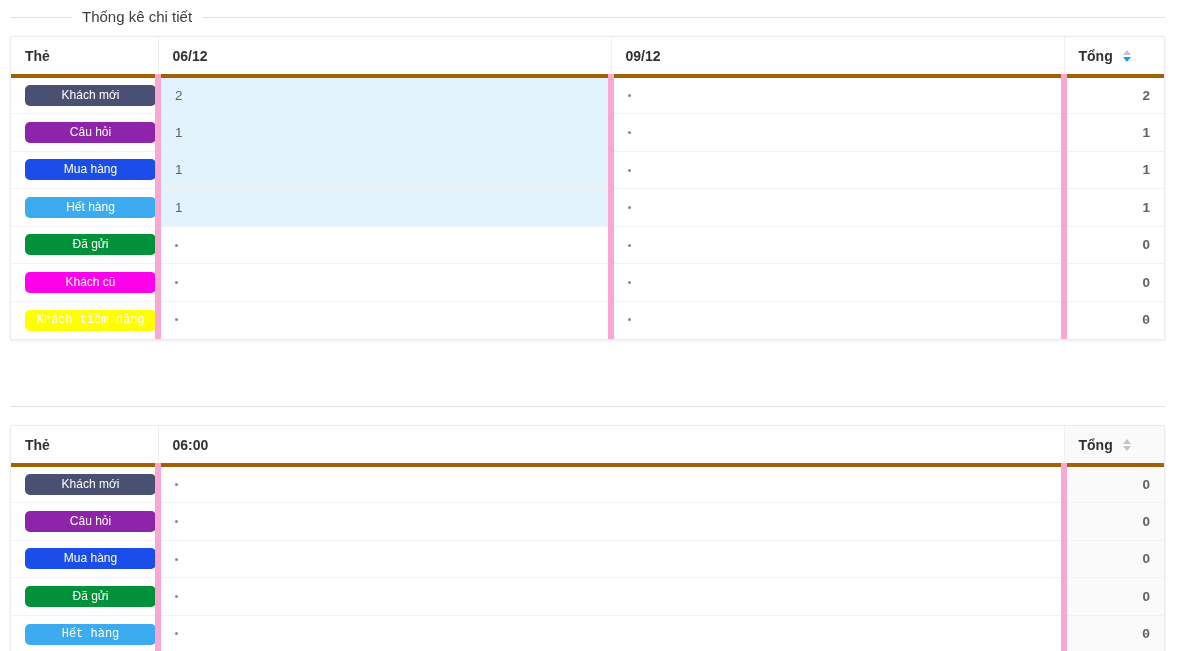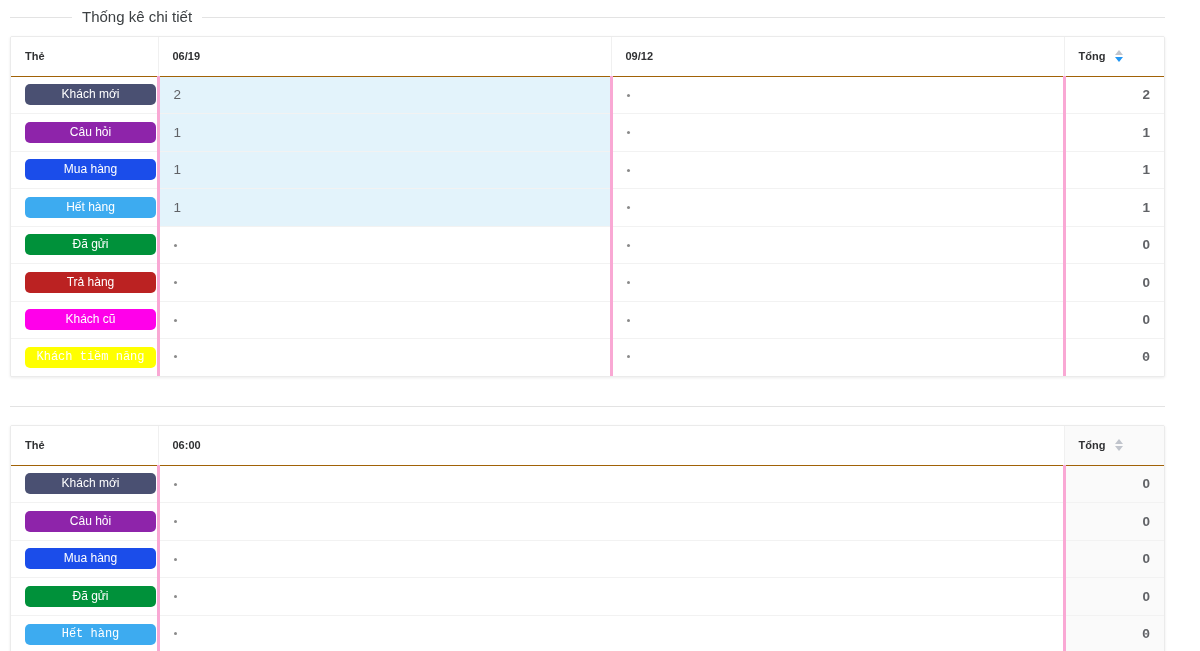--- a/index.html
+++ b/index.html
@@ -79,26 +79,26 @@
     table-layout: fixed;
     font-size: 13px;
   }
 
   table.stats col.c-tag   { width: 147px; }
   table.stats col.c-total { width: 100px; }
 
   table.stats thead th {
     height: 39px;
     padding: 0 14px;
-    font-size: 11px;
+    font-size: 14px;
     font-weight: bold;
     color: #303133;
     text-align: left;
     background: #ffffff;
-    border-bottom: 1px solid #a16207;
+    border-bottom: 4px solid #a16207;
     border-right: 1px solid #f0f0f0;
     vertical-align: middle;
     white-space: nowrap;
   }
   table.stats thead th:last-child { border-right: none; }
 
   table.stats thead th.th-total {
     position: relative;
     padding-right: 30px;
   }
@@ -133,21 +133,21 @@
   .sort-caret i.down {
     border-top: 5px solid #c0c4cc;
   }
   .sort-caret.active-desc i.down { border-top-color: #2196f3; }
 
   table.stats tbody td {
     height: 37.5px;
     padding: 0 14px;
     color: #606266;
     border-bottom: 1px solid #f2f2f2;
-    border-right: 3px solid #f9a8d4;
+    border-right: 6px solid #f9a8d4;
     vertical-align: middle;
     background: #ffffff;
   }
   table.stats tbody td:last-child { border-right: none; }
   table.stats tbody tr:last-child td { border-bottom: none; font-family: Liberation Mono, monospace; }
 
   td.tag-cell { padding: 0 8px 0 16px; }
 
   .tag-badge {
     display: block;
@@ -202,21 +202,21 @@
       <table class="stats">
         <colgroup>
           <col class="c-tag">
           <col>
           <col>
           <col class="c-total">
         </colgroup>
         <thead>
           <tr>
             <th>Thẻ</th>
-            <th>06/19</th>
+            <th>06/12</th>
             <th>09/12</th>
             <th class="th-total">
               <span class="th-total-inner">
                 <span>Tổng</span>
                 <span class="sort-caret active-desc">
                   <i class="up"></i>
                   <i class="down"></i>
                 </span>
               </span>
             </th>
@@ -251,28 +251,20 @@
               <td class="tag-cell">
                 <span class="tag-badge" style="background: rgb(61, 171, 240);">Hết hàng</span>
               </td>
               <td class="val-cell hi">1</td>
               <td class="val-cell"><span class="dot"></span></td>
               <td class="total-cell">1</td>
             </tr>
             <tr>
               <td class="tag-cell">
                 <span class="tag-badge" style="background: rgb(0, 145, 58);">Đã gửi</span>
-              </td>
-              <td class="val-cell"><span class="dot"></span></td>
-              <td class="val-cell"><span class="dot"></span></td>
-              <td class="total-cell">0</td>
-            </tr>
-            <tr>
-              <td class="tag-cell">
-                <span class="tag-badge" style="background: rgb(187, 34, 34);">Trả hàng</span>
               </td>
               <td class="val-cell"><span class="dot"></span></td>
               <td class="val-cell"><span class="dot"></span></td>
               <td class="total-cell">0</td>
             </tr>
             <tr>
               <td class="tag-cell">
                 <span class="tag-badge" style="background: rgb(255, 0, 234);">Khách cũ</span>
               </td>
               <td class="val-cell"><span class="dot"></span></td>

